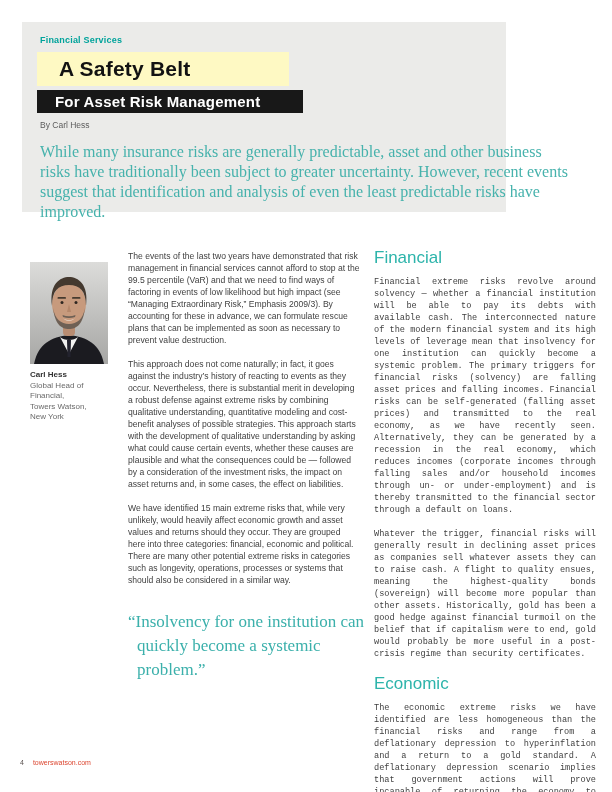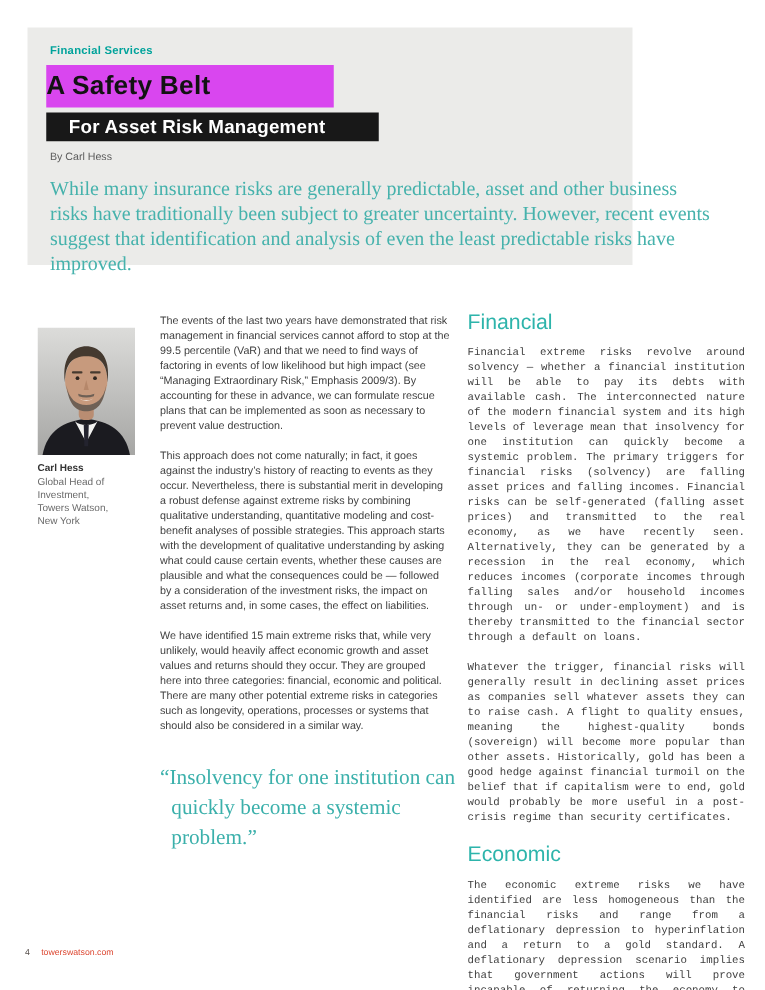--- a/index.html
+++ b/index.html
@@ -12,22 +12,22 @@
   .header-panel {
     position:absolute; left:22px; top:22px; width:484px; height:190px;
     background:#ebebe9;
   }
   .eyebrow {
     position:absolute; left:18px; top:13px;
     font-size:9px; font-weight:bold; color:#00a39b; letter-spacing:.2px;
   }
   .title-banner {
     position:absolute; left:15px; top:30px; width:230px; height:34px;
-    background:#d946ef; color:#121212;
-    font-size:21px; font-weight:bold; line-height:34px; 
+    background:#fef9c3; color:#121212;
+    font-size:21px; font-weight:bold; line-height:34px; padding-left:22px;
     letter-spacing:.2px;
   }
   .subtitle-banner {
     position:absolute; left:15px; top:68px; width:248px; height:23px;
     background:#181818; color:#ffffff;
     font-size:15px; font-weight:bold; line-height:23px; padding-left:18px;
     letter-spacing:.2px;
   }
   .byline {
     position:absolute; left:18px; top:98px;
@@ -114,21 +114,21 @@
         <rect x="42" y="35" width="8.5" height="1.8" rx="0.9" fill="#463a2f"></rect>
         <circle cx="32" cy="40.5" r="1.5" fill="#2e2620"></circle>
         <circle cx="46" cy="40.5" r="1.5" fill="#2e2620"></circle>
         <path d="M39,42 L37,50 L41,50 Z" fill="#b5876a"></path>
         <path d="M32.5,53 Q39,55.5 45.5,53 L45,55 Q39,57 33,55 Z" fill="#6e6055"></path>
         <path d="M33,56.5 Q39,61 45,56.5 Q39,60 33,56.5 Z" fill="#f7f3ee"></path>
       </svg>
       <div class="caption">
         <span class="cap-name">Carl Hess</span>
         <span class="cap-line">Global Head of</span>
-        <span class="cap-line">Investment,</span>
+        <span class="cap-line">Financial,</span>
         <span class="cap-line">Towers Watson,</span>
         <span class="cap-line">New York</span>
       </div>
     </div>
 
     <div class="col-main">
       <p class="body-par"><span>The events of the last two years have demonstrated that risk management in financial services cannot afford to stop at the 99.5 percentile (VaR) and that we need to find ways of factoring in events of low likelihood but high impact (see “Managing Extraordinary Risk,” </span><span class="ital">Emphasis</span><span> 2009/3). By accounting for these in advance, we can formulate rescue plans that can be implemented as soon as necessary to prevent value destruction.</span></p>
       <p class="body-par">This approach does not come naturally; in fact, it goes against the industry’s history of reacting to events as they occur. Nevertheless, there is substantial merit in developing a robust defense against extreme risks by combining qualitative understanding, quantitative modeling and cost-benefit analyses of possible strategies. This approach starts with the development of qualitative understanding by asking what could cause certain events, whether these causes are plausible and what the consequences could be — followed by a consideration of the investment risks, the impact on asset returns and, in some cases, the effect on liabilities.</p>
       <p class="body-par">We have identified 15 main extreme risks that, while very unlikely, would heavily affect economic growth and asset values and returns should they occur. They are grouped here into three categories: financial, economic and political. There are many other potential extreme risks in categories such as longevity, operations, processes or systems that should also be considered in a similar way.</p>
       <div class="pull-quote">“Insolvency for one institution can quickly become a systemic problem.”</div>

